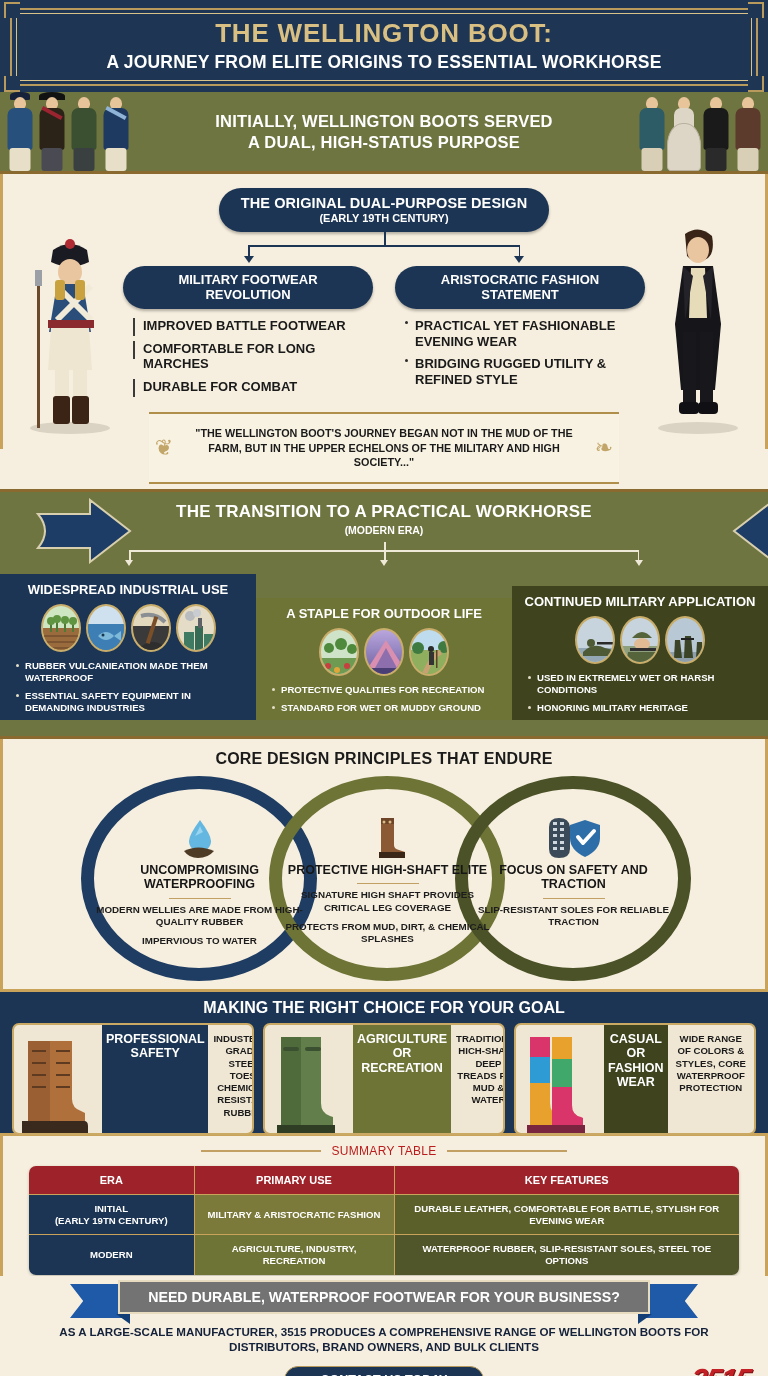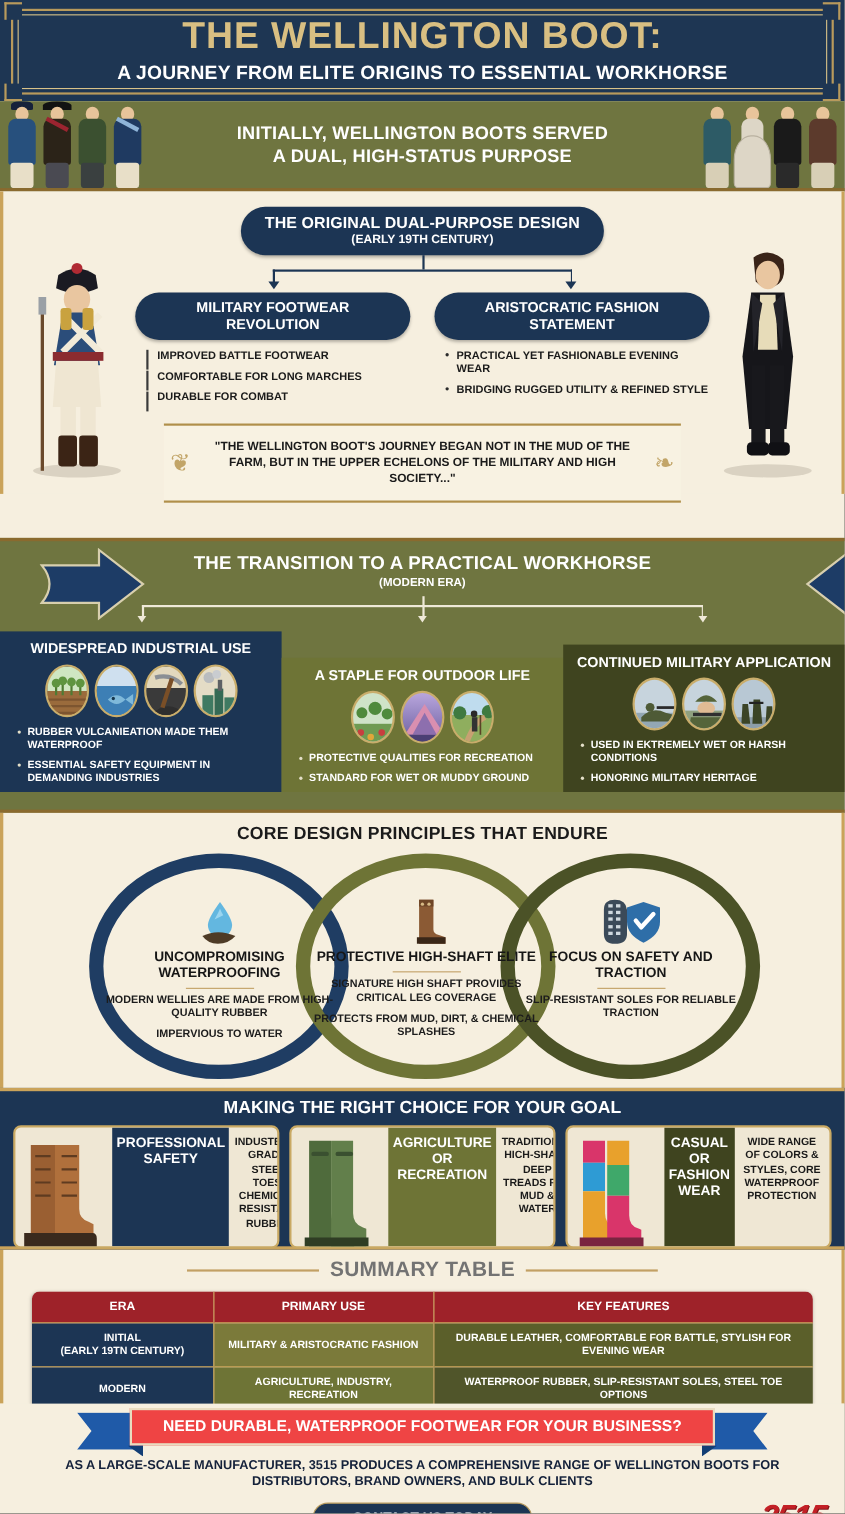--- a/index.html
+++ b/index.html
@@ -24,21 +24,21 @@
   .header .frame-inner{
     position:absolute; left:16px; right:16px; top:13px; bottom:11px;
     border:1px solid #d8c289;
   }
   .corner{position:absolute;width:16px;height:16px;border:2px solid #b89a5c;background:#1e3653;}
   .c-tl{left:4px;top:2px;border-right:none;border-bottom:none;}
   .c-tr{right:4px;top:2px;border-left:none;border-bottom:none;}
   .c-bl{left:4px;bottom:0px;border-right:none;border-top:none;}
   .c-br{right:4px;bottom:0px;border-left:none;border-top:none;}
   .title1{
-    font-size:34px; font-weight:bold; color:#d9bf82; letter-spacing:.8px;
+    font-size:26px; font-weight:bold; color:#d9bf82; letter-spacing:.8px;
     position:relative; z-index:3; text-align:center; line-height:1.1;
   }
   .title2{
     font-size:17.5px; font-weight:bold; color:#fff; letter-spacing:.2px;
     position:relative; z-index:3; text-align:center; margin-top:4px;
   }
 
   
   .banner{
     height:82px; background:#6f7540; position:relative;
@@ -85,21 +85,21 @@
   .connector .vr{position:absolute;right:84px;top:13px;width:1.5px;height:12px;background:#1c3554;}
   .connector .arrL,.connector .arrR{position:absolute;top:24px;width:0;height:0;border-left:5px solid transparent;border-right:5px solid transparent;border-top:7px solid #1c3554;}
   .connector .arrL{left:80px;}
   .connector .arrR{right:80px;}
 
   .cols{display:flex;justify-content:center;gap:22px;margin-top:2px;}
   .col{width:250px;}
   .pill-sub{width:100%;padding:6px 16px;font-size:13px;line-height:1.18;}
   .bullets{margin:9px 0 0 10px;}
   .bullets li{
-    list-style:none;font-size:10px;font-weight:bold;color:#1a1a1a;
+    list-style:none;font-size:13px;font-weight:bold;color:#1a1a1a;
     margin-bottom:7px;line-height:1.22;padding-left:10px;position:relative;
   }
   .bullets li:before{content:"";position:absolute;left:0;top:3px;width:3px;height:3px;border-radius:50%;background:#2b2b2b;}
   .bullets.thin li:before{height:18px;width:2px;border-radius:0;top:0;background:#3a3a3a;}
 
   
   .sideFig{position:absolute;bottom:14px;width:110px;height:215px;}
   .sideFig.l{left:12px}
   .sideFig.r{right:12px}
 
@@ -164,37 +164,37 @@
   .ccard .txtside{flex:1;display:flex;flex-direction:row;margin-left:10px;}
   .ccard .hd{font-weight:bold;color:#fff;font-size:12.5px;text-align:center;padding:7px 4px 6px;line-height:1.15;}
   .ccard .bd{font-size:9.6px;font-weight:bold;text-align:center;padding:8px 5px 0;line-height:1.28;color:#1a1a1a;}
   .hd-a{background:#1c3554}
   .hd-b{background:#6e7436}
   .hd-c{background:#3f441f}
 
   
   .sec-table{background:#f6efdf;padding:8px 0 6px;height:140px;border-left:3px solid #caa35a;border-right:3px solid #caa35a;}
   .st-title{display:flex;align-items:center;justify-content:center;gap:10px;margin-bottom:8px;}
-  .st-title span{font-weight:bold;font-size:19px;color:#737373;letter-spacing:.3px;}
+  .st-title span{font-weight:normal;font-size:12px;color:#b91c1c;letter-spacing:.3px;}
   .st-title i{display:block;width:120px;height:1.5px;background:#c2a064;}
   table{width:710px;margin:0 auto;border-collapse:collapse;border-radius:7px;overflow:hidden;box-shadow:0 1px 3px rgba(0,0,0,.25);}
   thead th{background:#9e2229;color:#fff;font-size:11px;font-weight:bold;padding:8px 4px;border-right:1px solid #caa35a;}
   thead th:last-child{border-right:none}
   tbody td{font-size:9.6px;font-weight:bold;color:#fff;text-align:center;padding:8px 6px;line-height:1.22;border-right:1px solid #caa35a;border-top:1px solid #caa35a;}
   tbody td:last-child{border-right:none}
   td.c0{background:#1c3554;width:165px}
   td.c1{background:#7b7a3a;width:200px}
   td.c2{background:#5b5f2a}
   tbody tr:nth-child(2) td.c1{background:#6e7436}
   tbody tr:nth-child(2) td.c2{background:#50552a}
 
   
   .sec-cta{background:#f6efdf;position:relative;padding-top:4px;height:138px;}
   .ribbon{position:relative;width:640px;margin:0 auto;height:34px;}
-  .ribbon .mid{position:absolute;left:54px;right:54px;top:0;height:34px;background:#ef4444;border:2px solid #e8dcc0;display:flex;align-items:center;justify-content:center;}
+  .ribbon .mid{position:absolute;left:54px;right:54px;top:0;height:34px;background:#737373;border:2px solid #e8dcc0;display:flex;align-items:center;justify-content:center;}
   .ribbon .mid span{color:#fff;font-weight:bold;font-size:14.2px;text-align:center;}
   .ribbon .tail{position:absolute;top:4px;width:60px;height:34px;background:#1f5aa8;}
   .ribbon .tl{left:6px;clip-path:polygon(0 0,100% 0,100% 100%,0 100%,22% 50%);}
   .ribbon .tr{right:6px;clip-path:polygon(0 0,100% 0,78% 50%,100% 100%,0 100%);}
   .ribbon .notch{position:absolute;top:34px;width:14px;height:10px;background:#123e75;}
   .ribbon .nl{left:52px;clip-path:polygon(0 0,100% 0,100% 100%);}
   .ribbon .nr{right:52px;clip-path:polygon(0 0,100% 0,0 100%);}
   .cta-sub{text-align:center;font-weight:bold;font-size:11.6px;line-height:1.32;margin-top:10px;color:#14213a;padding:0 50px;}
   .cta-btn{display:block;width:200px;margin:11px auto 0;background:#1c3554;color:#fff;font-weight:bold;font-size:12.5px;text-align:center;padding:6px 0;border-radius:14px;border:1.5px solid #b89a5c;}
   .cta-web{text-align:center;font-weight:bold;font-size:11.4px;margin-top:8px;color:#14213a;}

